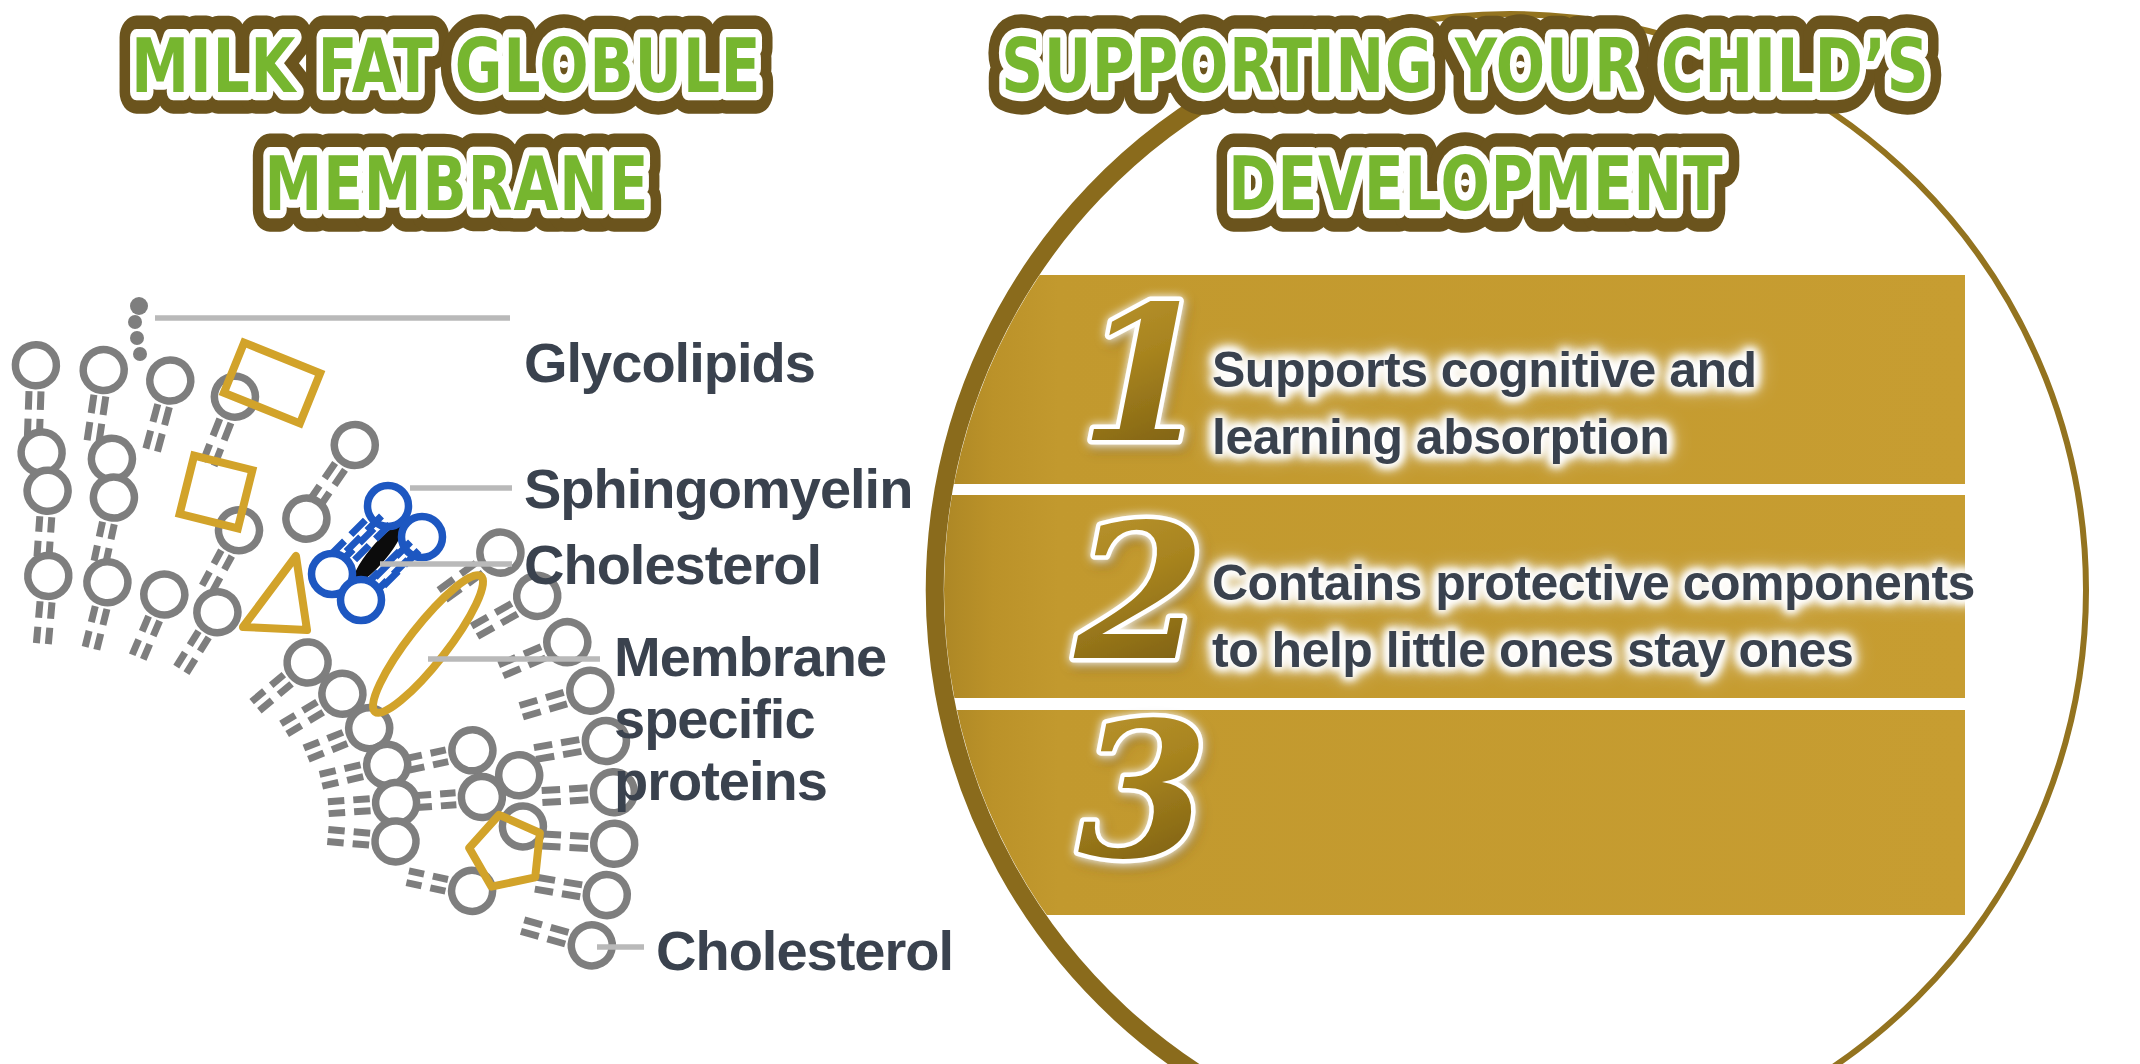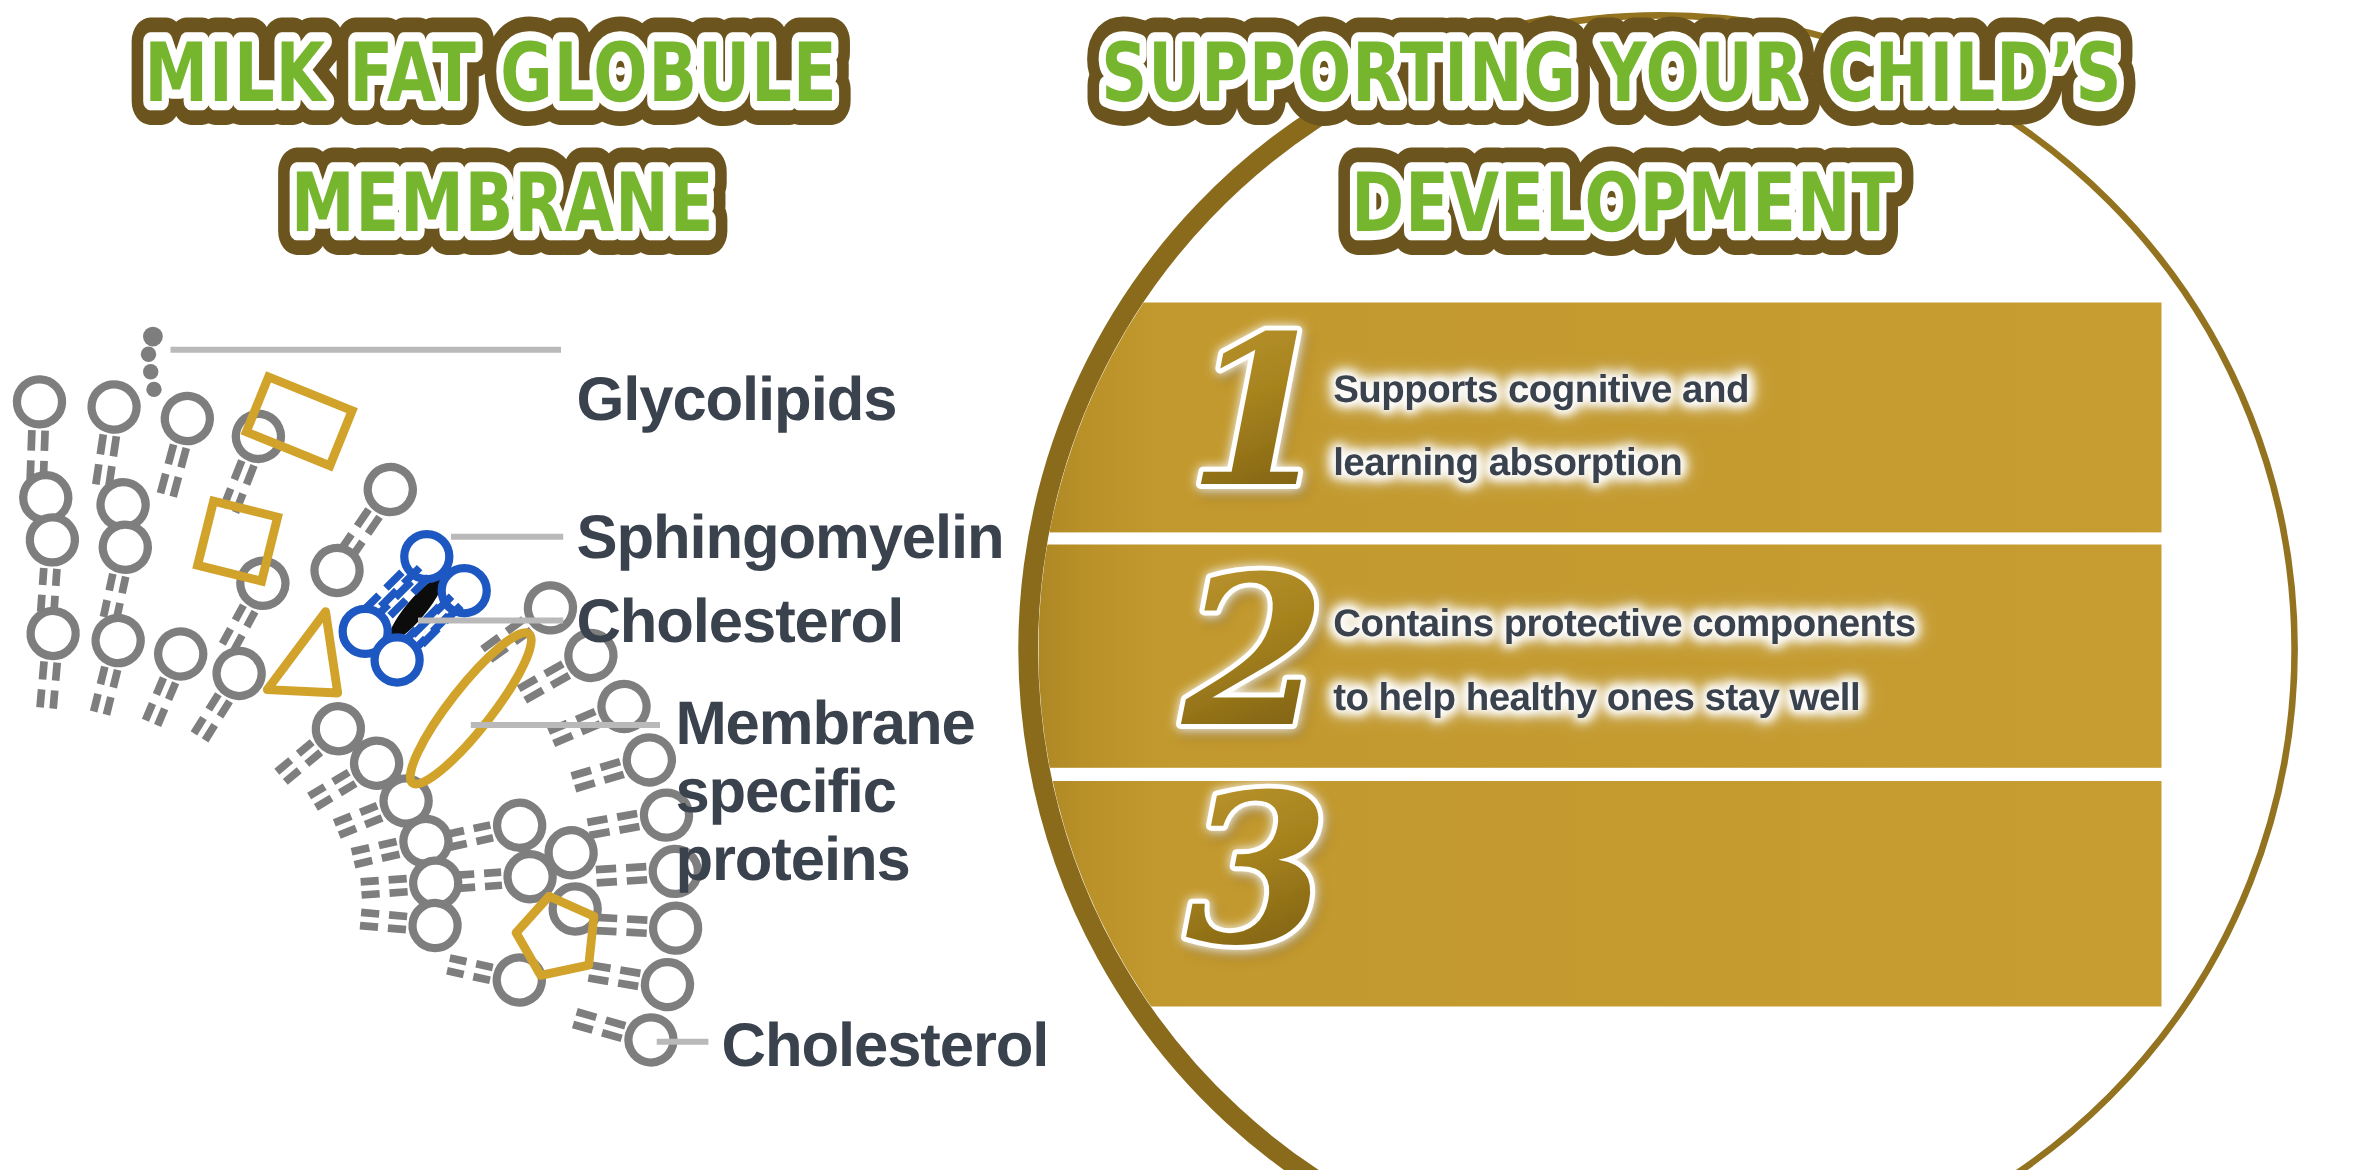--- a/index.html
+++ b/index.html
@@ -11,24 +11,24 @@
   .title-brown{font-family:"DejaVu Sans",sans-serif;font-weight:700;font-size:58px;letter-spacing:1px;
                fill:none;stroke-linejoin:round;text-anchor:middle;}
   .title-face{font-family:"DejaVu Sans",sans-serif;font-weight:700;font-size:58px;letter-spacing:1px;
               paint-order:stroke;stroke-linejoin:round;text-anchor:middle;}
 
   
   .band-number{font-family:"DejaVu Serif",serif;font-style:italic;font-weight:700;font-size:188px;
                text-anchor:middle;paint-order:stroke;stroke:#ffffff;stroke-width:9px;stroke-linejoin:round;}
 
   
-  .brow{position:absolute;left:1212px;font-weight:700;font-size:35px;line-height:67px;
+  .brow{position:absolute;left:1212px;font-weight:700;font-size:50px;line-height:67px;
         letter-spacing:-0.5px;color:#3a424e;white-space:nowrap;
         text-shadow:0 0 6px #fff,0 0 10px #fff,0 0 16px #fff,0 0 24px #fff,
-                    2px 2px 12px #fff,-2px -2px 12px #fff,2px -2px 12px #fff,-2px 2px 12px #fff;}
+                    2px 2px 12px #fff,-2px -2px 12px #fff,2px -2px 12px #fff,-2px 2px 12px #fff;margin-top:17px;}
   #brow1{top:320px;} #brow2{top:533px;} #brow3{top:742px;}
 
   
   .mlabel{position:absolute;font-weight:700;font-size:56px;letter-spacing:-1px;color:#3a424e;
           white-space:nowrap;transform:translateY(-50%);}
   #lbl-glycolipids{left:524px;top:318px;margin-top:44px;}
   #lbl-sphingomyelin{left:524px;top:488px;}
   #lbl-cholesterol{left:524px;top:564px;}
   #lbl-membrane-proteins{left:614px;top:626px;transform:none;line-height:62px;white-space:pre-line;}
   #lbl-phospholipid{left:656px;top:950px;}
@@ -305,21 +305,21 @@
       </text>
     </g>
   </svg>
 
   <div class="brow" id="brow1">
     <div>Supports cognitive and</div>
     <div>learning absorption</div>
   </div>
   <div class="brow" id="brow2">
     <div>Contains protective components</div>
-    <div>to help healthy ones stay well</div>
+    <div>to help little ones stay ones</div>
   </div>
 
   <div class="mlabel" id="lbl-glycolipids">Glycolipids</div>
   <div class="mlabel" id="lbl-sphingomyelin">Sphingomyelin</div>
   <div class="mlabel" id="lbl-cholesterol">Cholesterol</div>
   <div class="mlabel" id="lbl-membrane-proteins">Membrane
 specific
 proteins</div>
   <div class="mlabel" id="lbl-phospholipid">Cholesterol</div>
 

